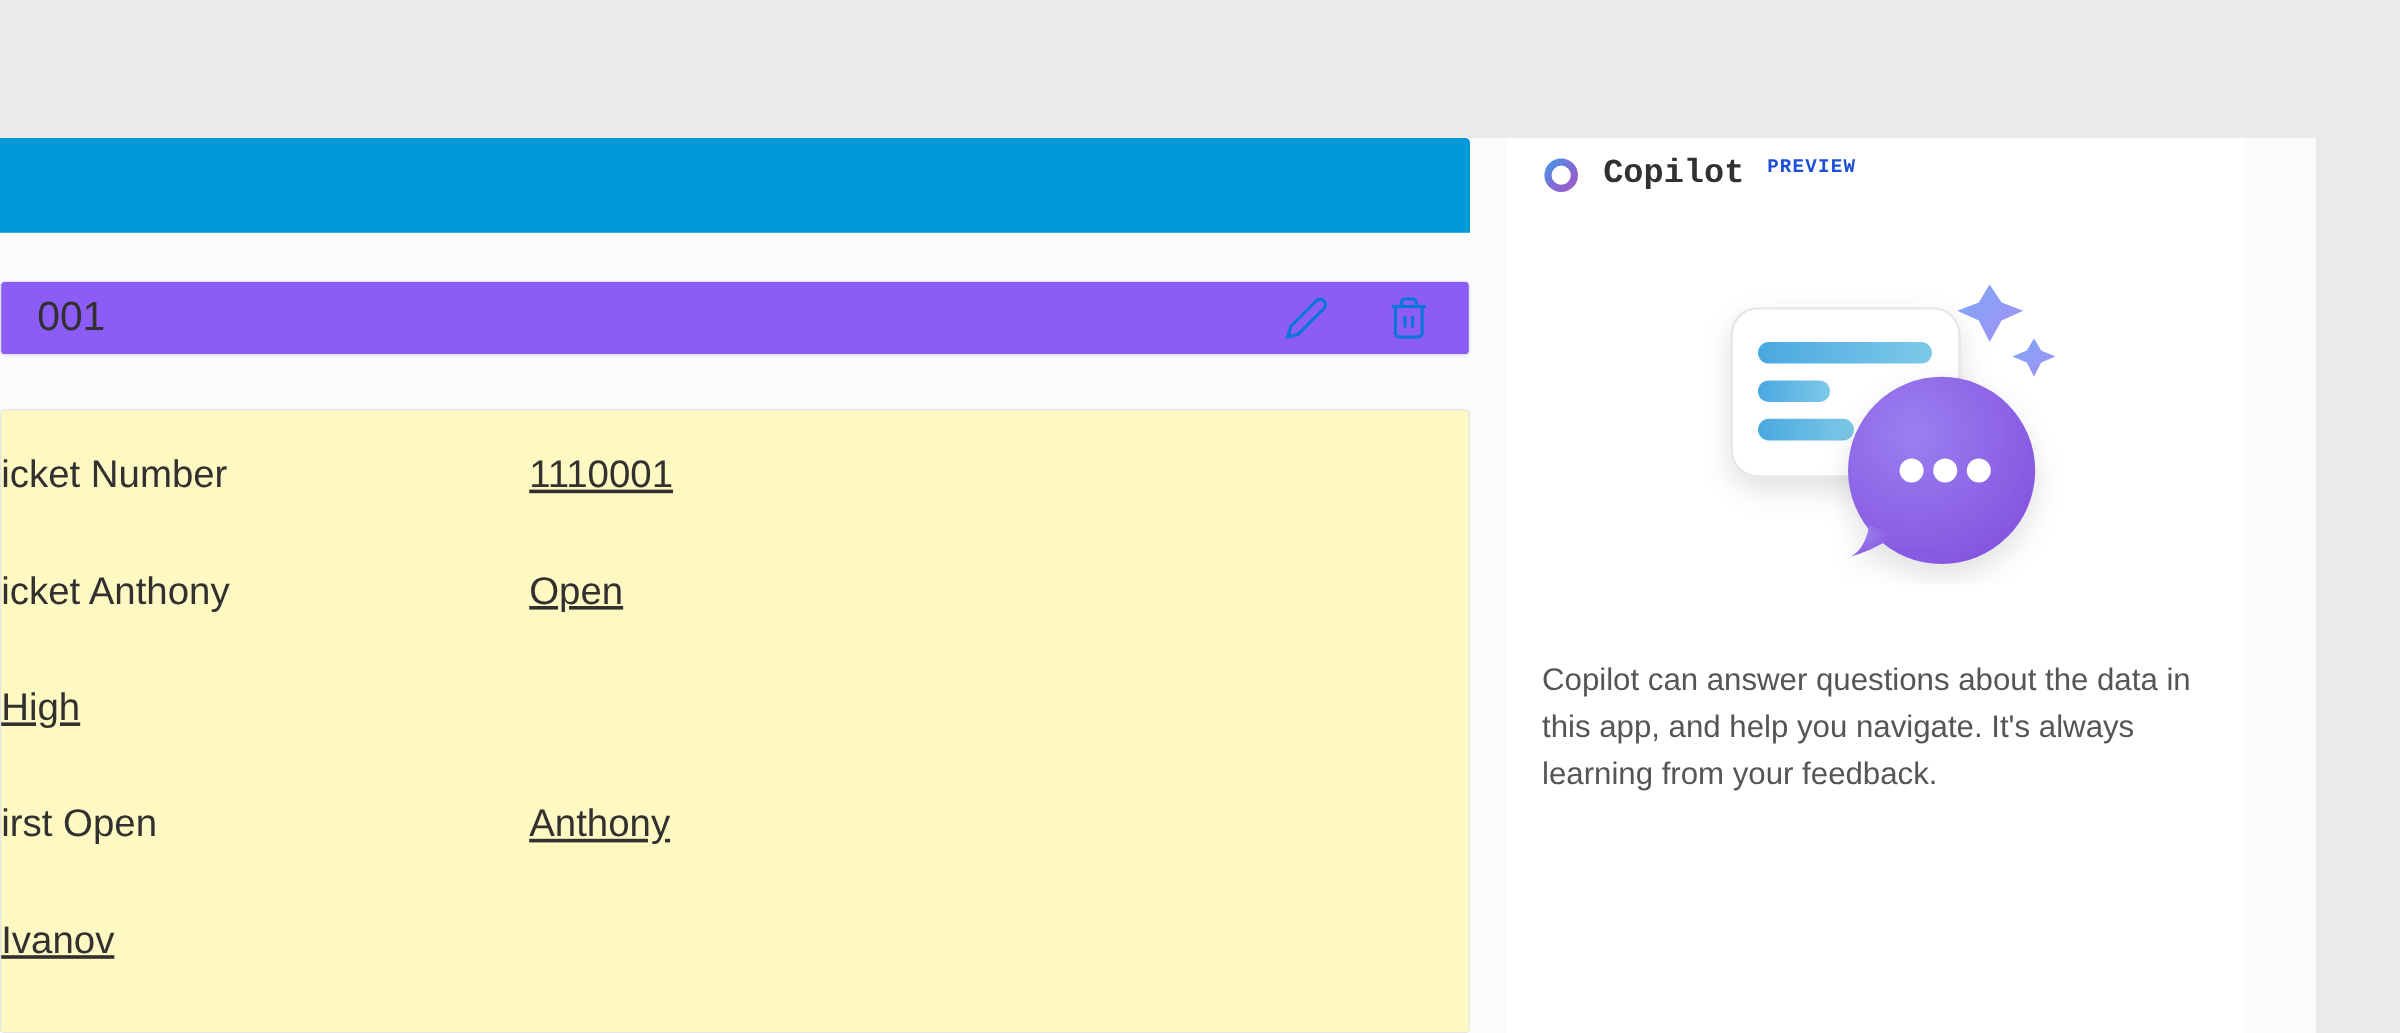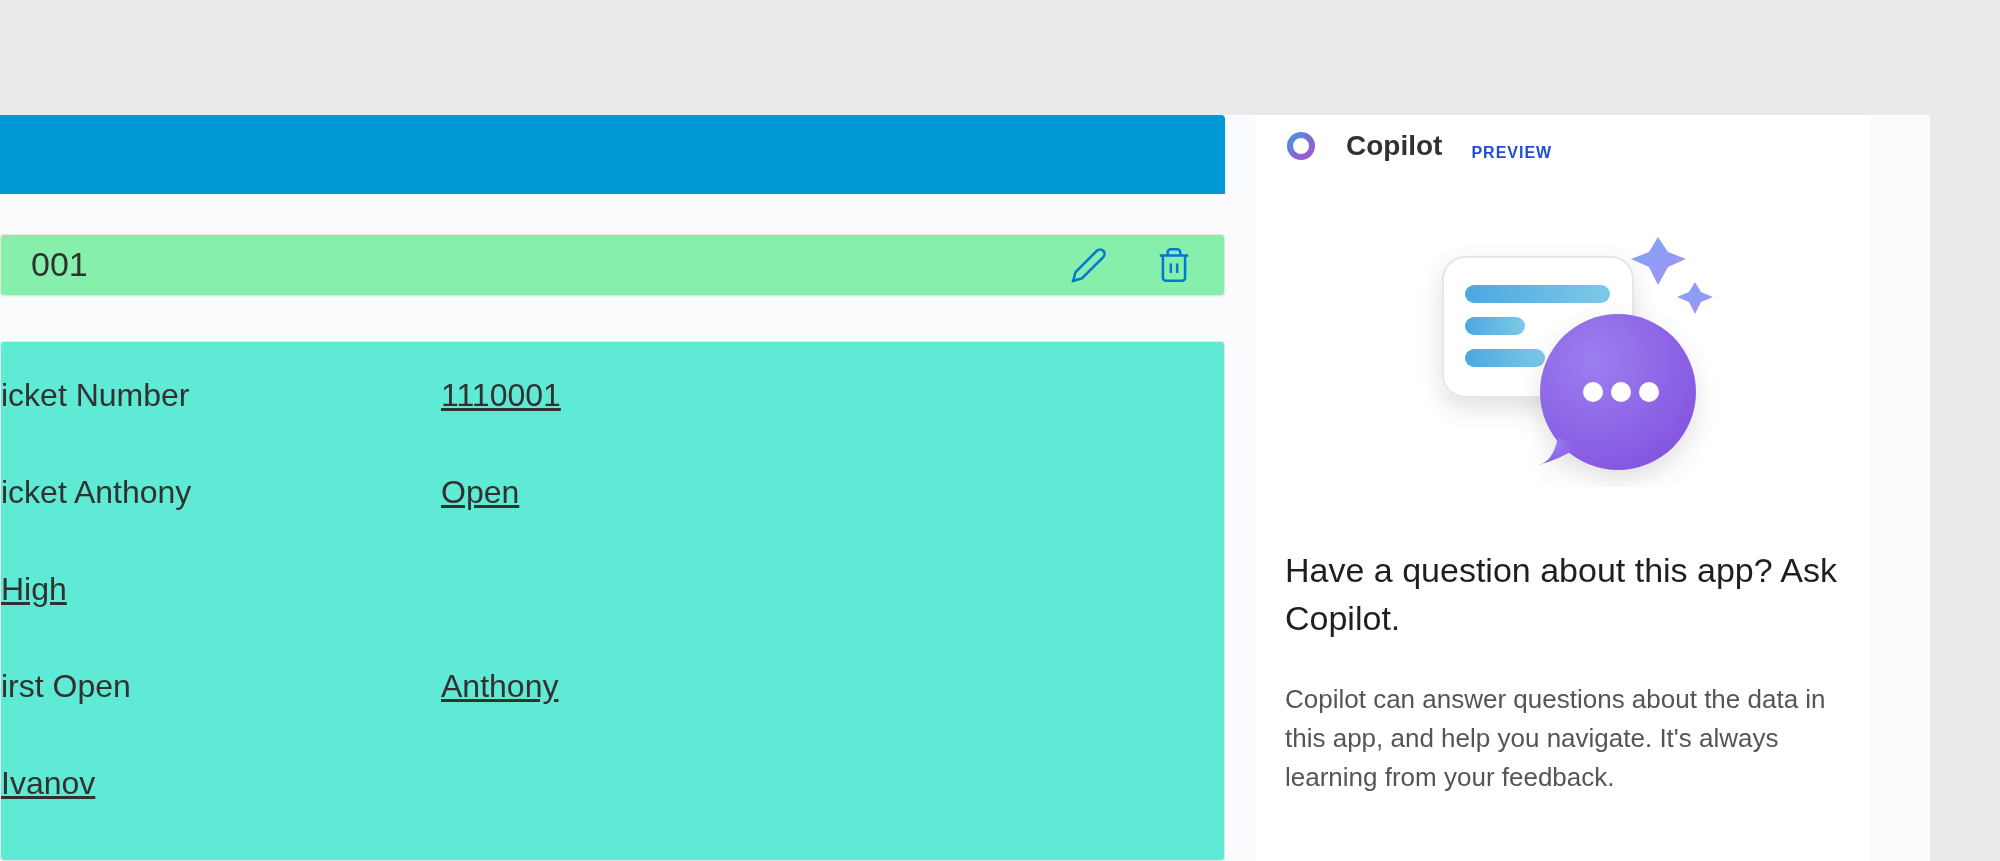--- a/index.html
+++ b/index.html
@@ -30,21 +30,21 @@
       display: flex;
       flex-direction: column;
     }
     .header-bar {
       background: #0099d8;
       height: 118px;
       width: 100%;
       border-radius: 0 4px 0 0;
     }
     .record-title-bar {
-      background: #86efac;
+      background: #8b5cf6;
       margin-top: 40px;
       height: 92px;
       border: 1px solid #e5e5e5;
       border-radius: 4px;
       display: flex;
       align-items: center;
       justify-content: space-between;
       padding: 0 30px;
       box-shadow: 0 1px 2px rgba(0,0,0,0.05);
     }
@@ -60,21 +60,21 @@
     }
     .icon-btn {
       display: flex;
       align-items: center;
       justify-content: center;
       width: 40px;
       height: 40px;
       cursor: pointer;
     }
     .detail-card {
-      background: #5eead4;
+      background: #fef9c3;
       margin-top: 45px;
       border: 1px solid #e5e5e5;
       border-radius: 4px;
       padding: 35px 0 0 0;
       height: 520px;
     }
     .detail-row {
       display: flex;
       align-items: center;
       margin-bottom: 60px;
@@ -91,23 +91,24 @@
       color: #323130;
       text-decoration: underline;
     }
     .copilot-panel {
       width: 615px;
       background: #ffffff;
       padding: 15px 30px 0 30px;
     }
     .copilot-header {
       display: flex;
-      align-items: flex-end;
-      gap: 29px;
+      align-items: flex-start;
+      gap: 19px;
       margin-bottom: 35px;
+      font-family: Liberation Mono, monospace;
     }
     .copilot-logo {
       width: 32px;
       height: 32px;
     }
     .copilot-title {
       font-size: 28px;
       color: #323130;
       font-weight: 600;
     }
@@ -232,16 +233,15 @@
         </g>
         <circle cx="190" cy="195" r="10" fill="#ffffff"></circle>
         <circle cx="218" cy="195" r="10" fill="#ffffff"></circle>
         <circle cx="246" cy="195" r="10" fill="#ffffff"></circle>
 
         <path d="M255 40 L265 55 L283 62 L265 70 L255 88 L246 70 L228 62 L246 55 Z" fill="url(#sparkGrad)"></path>
         <path d="M292 85 L298 95 L310 100 L298 105 L292 117 L286 105 L274 100 L286 95 Z" fill="url(#sparkGrad)"></path>
       </svg>
     </div>
 
-    <div class="copilot-heading">Have a question about this app? Ask Copilot.</div>
     <div class="copilot-description">Copilot can answer questions about the data in this app, and help you navigate. It's always learning from your feedback.</div>
   </div>
 </div>
 
 </body></html>

